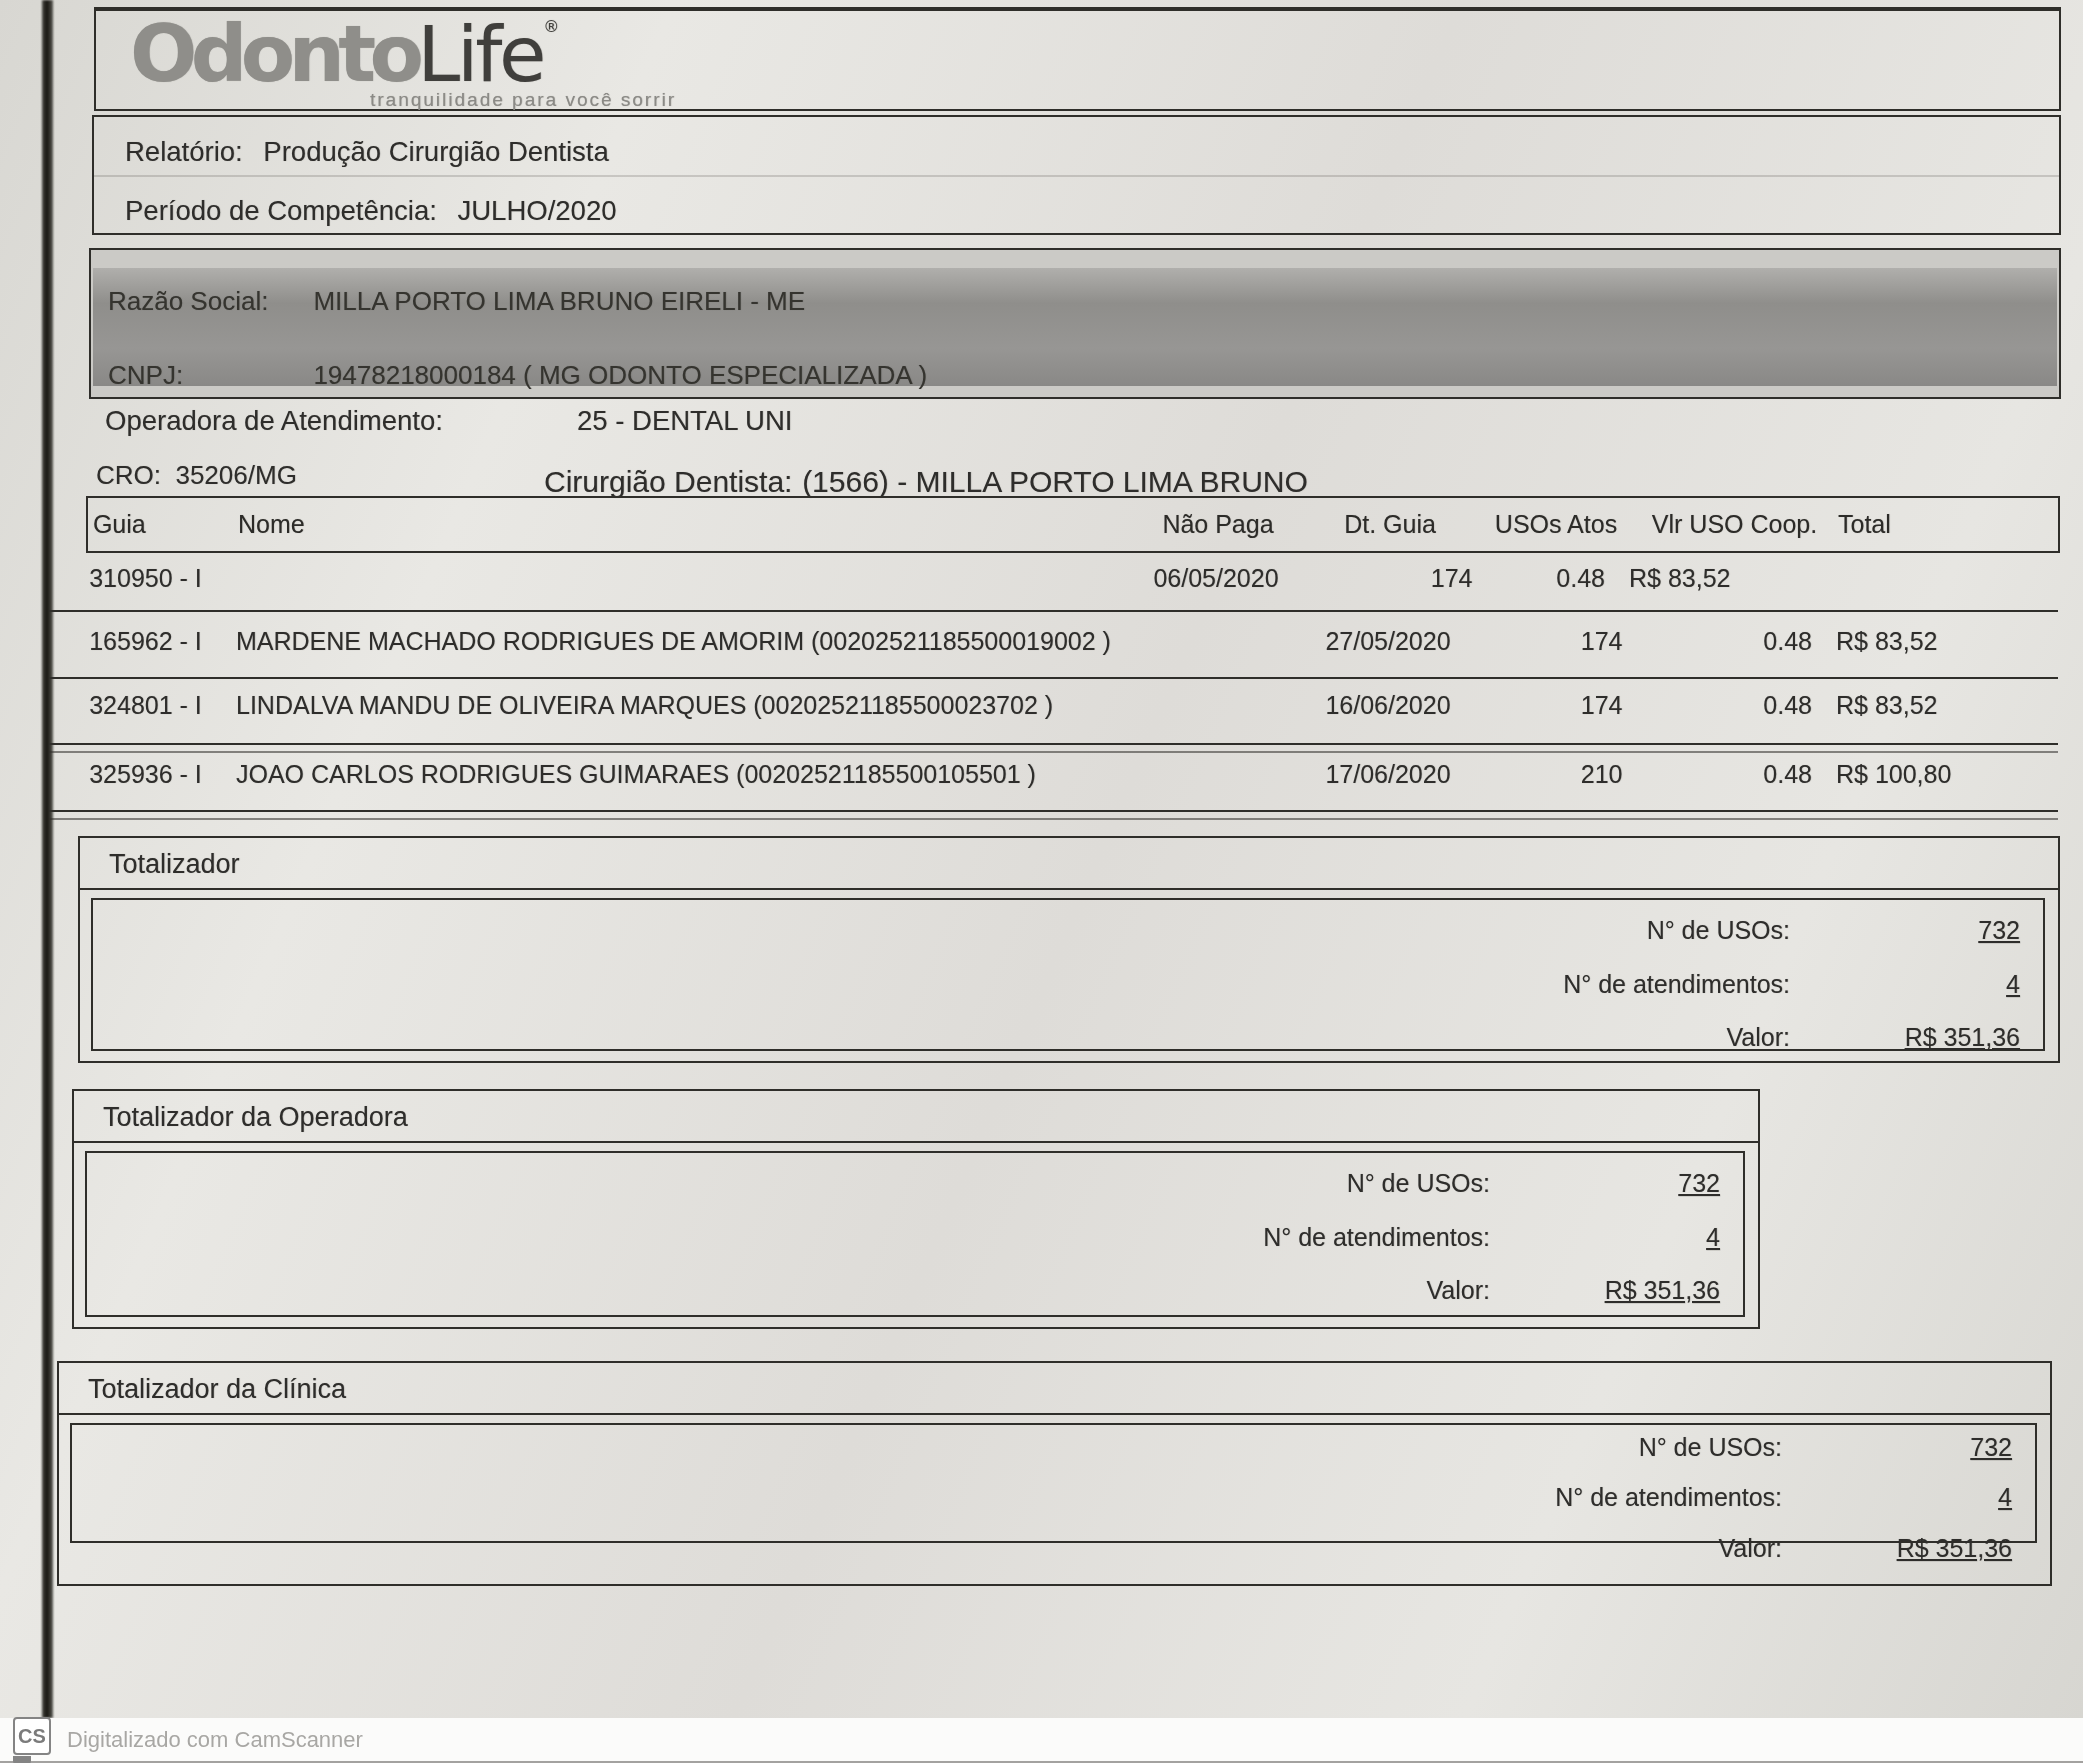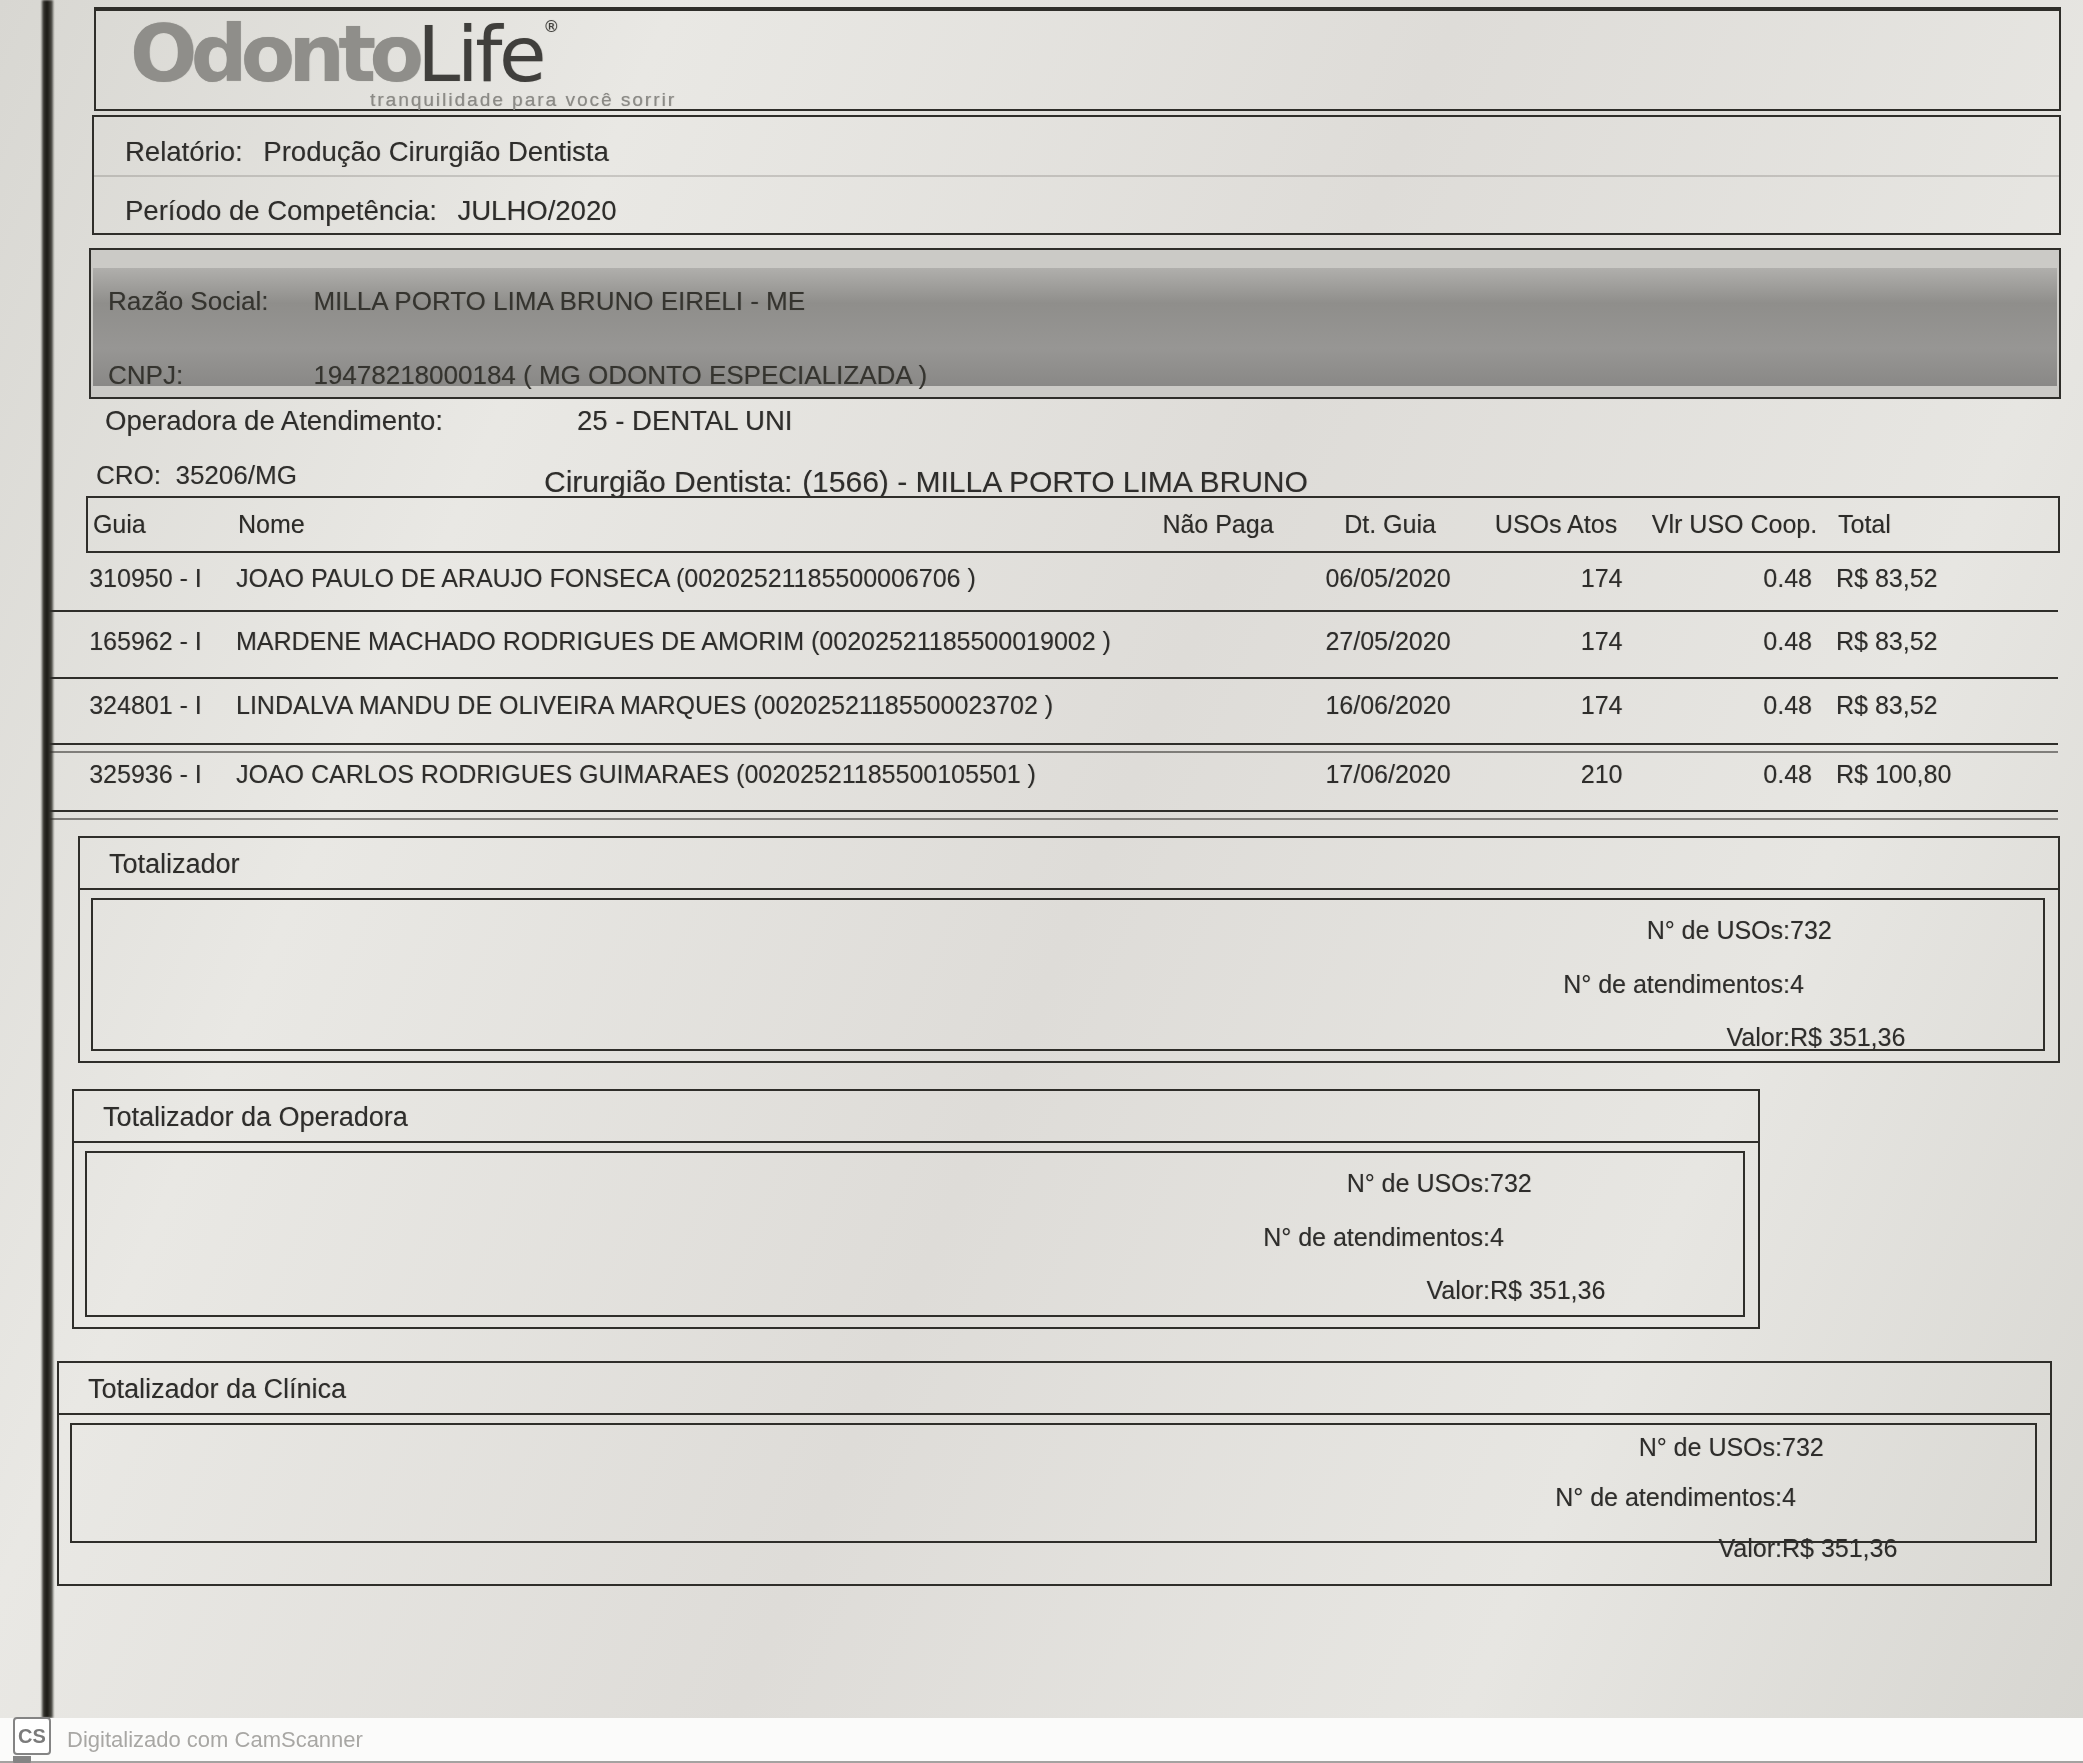--- a/index.html
+++ b/index.html
@@ -73,21 +73,21 @@
   .trow-1 { top:6.5px; } .trow-2 { top:70px; } .trow-3 { top:134px; } .trow-4 { top:203px; }
   .sep { position:absolute; left:0; width:2009px; height:2.4px; background:#2f2e2a; }
   .sep-1 { top:53px; } .sep-2 { top:120px; } .sep-3 { top:186px; } .sep-3b { top:194px; height:1.6px; background:rgba(47,46,42,.55); }
   .sep-4 { top:253px; } .sep-4b { top:261px; height:1.6px; background:rgba(47,46,42,.55); }
 
   
   .tot-title { position:absolute; left:29px; top:11.3px; font-size:27px; }
   .tot-headline { position:absolute; left:0; right:0; top:50px; height:2.4px; background:#2f2e2a; }
   .tot-body { position:absolute; border:2.4px solid #2f2e2a; box-sizing:border-box; left:11.3px; right:13px; top:60px; }
   .tot-row { position:absolute; right:0; left:0; display:flex; justify-content:flex-end; font-size:25px; white-space:nowrap; }
-  .tot-val { width:253px; text-align:left; padding-right:23px; box-sizing:border-box; }
+  .tot-val { width:253px; text-align:right; padding-right:23px; box-sizing:border-box;text-decoration:underline; }
   .tot-1 { left:78px;  top:836px; width:1982px; height:227px; }
   .tot-1 .tot-body { bottom:9.7px; }
   .tot-2 { left:72px;  top:1089px; width:1688px; height:240px; }
   .tot-2 .tot-body { bottom:9.7px; }
   .tot-3 { left:57px;  top:1361px; width:1995px; height:225px; }
   .tot-3 .tot-body { bottom:41px; }
   .tot-row-1 { top:16px; } .tot-row-2 { top:70px; } .tot-row-3 { top:123px; }
   .tot-3 .tot-row-1 { top:8px; } .tot-3 .tot-row-2 { top:58px; } .tot-3 .tot-row-3 { top:109px; }
 
   
@@ -161,21 +161,20 @@
       <span class="c3">Não Paga</span>
       <span class="c4">Dt. Guia</span>
       <span class="c5">USOs Atos</span>
       <span class="c6">Vlr USO Coop.</span>
       <span class="c7">Total</span>
     </div>
 
     <div class="rows-wrap">
       <div class="trow trow-1 grid7">
         <span class="c1">310950 - I</span>
-        <span class="c2">JOAO PAULO DE ARAUJO FONSECA (00202521185500006706 )</span>
         <span class="c3"></span>
         <span class="c4">06/05/2020</span>
         <span class="c5">174</span>
         <span class="c6">0.48</span>
         <span class="c7">R$ 83,52</span>
       </div>
       <div class="sep sep-1"></div>
 
       <div class="trow trow-2 grid7">
         <span class="c1">165962 - I</span>

